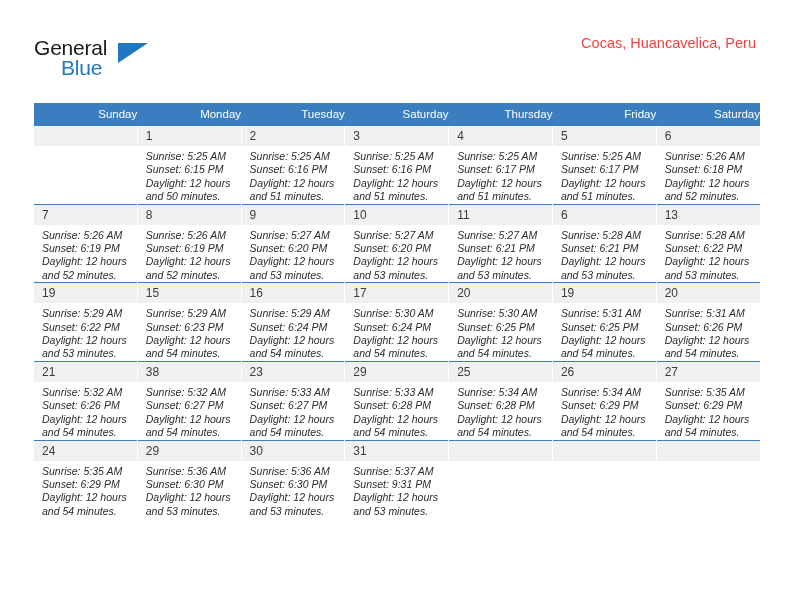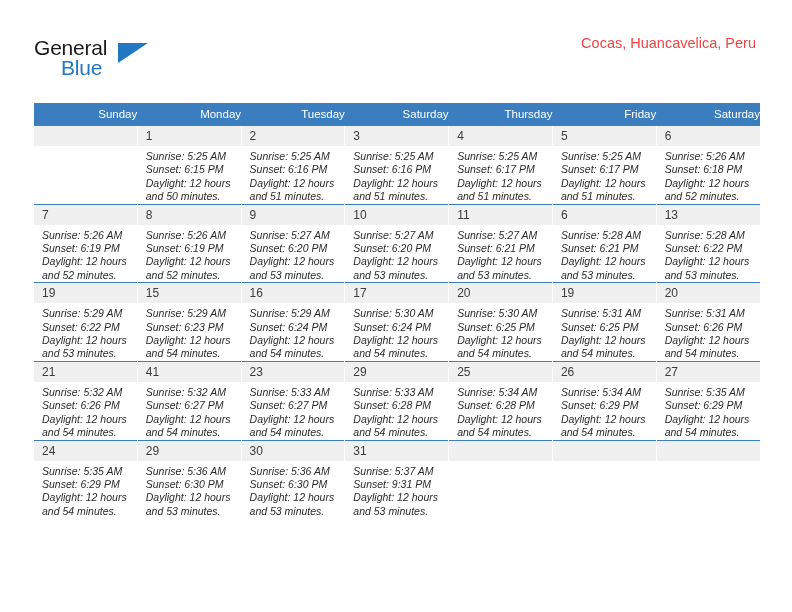--- a/index.html
+++ b/index.html
@@ -364,21 +364,21 @@
           <td>
             <div class="daynum">21</div>
             <div class="info">
               <div>Sunrise: 5:32 AM</div>
               <div>Sunset: 6:26 PM</div>
               <div>Daylight: 12 hours</div>
               <div>and 54 minutes.</div>
             </div>
           </td>
           <td>
-            <div class="daynum">41</div>
+            <div class="daynum">38</div>
             <div class="info">
               <div>Sunrise: 5:32 AM</div>
               <div>Sunset: 6:27 PM</div>
               <div>Daylight: 12 hours</div>
               <div>and 54 minutes.</div>
             </div>
           </td>
           <td>
             <div class="daynum">23</div>
             <div class="info">

